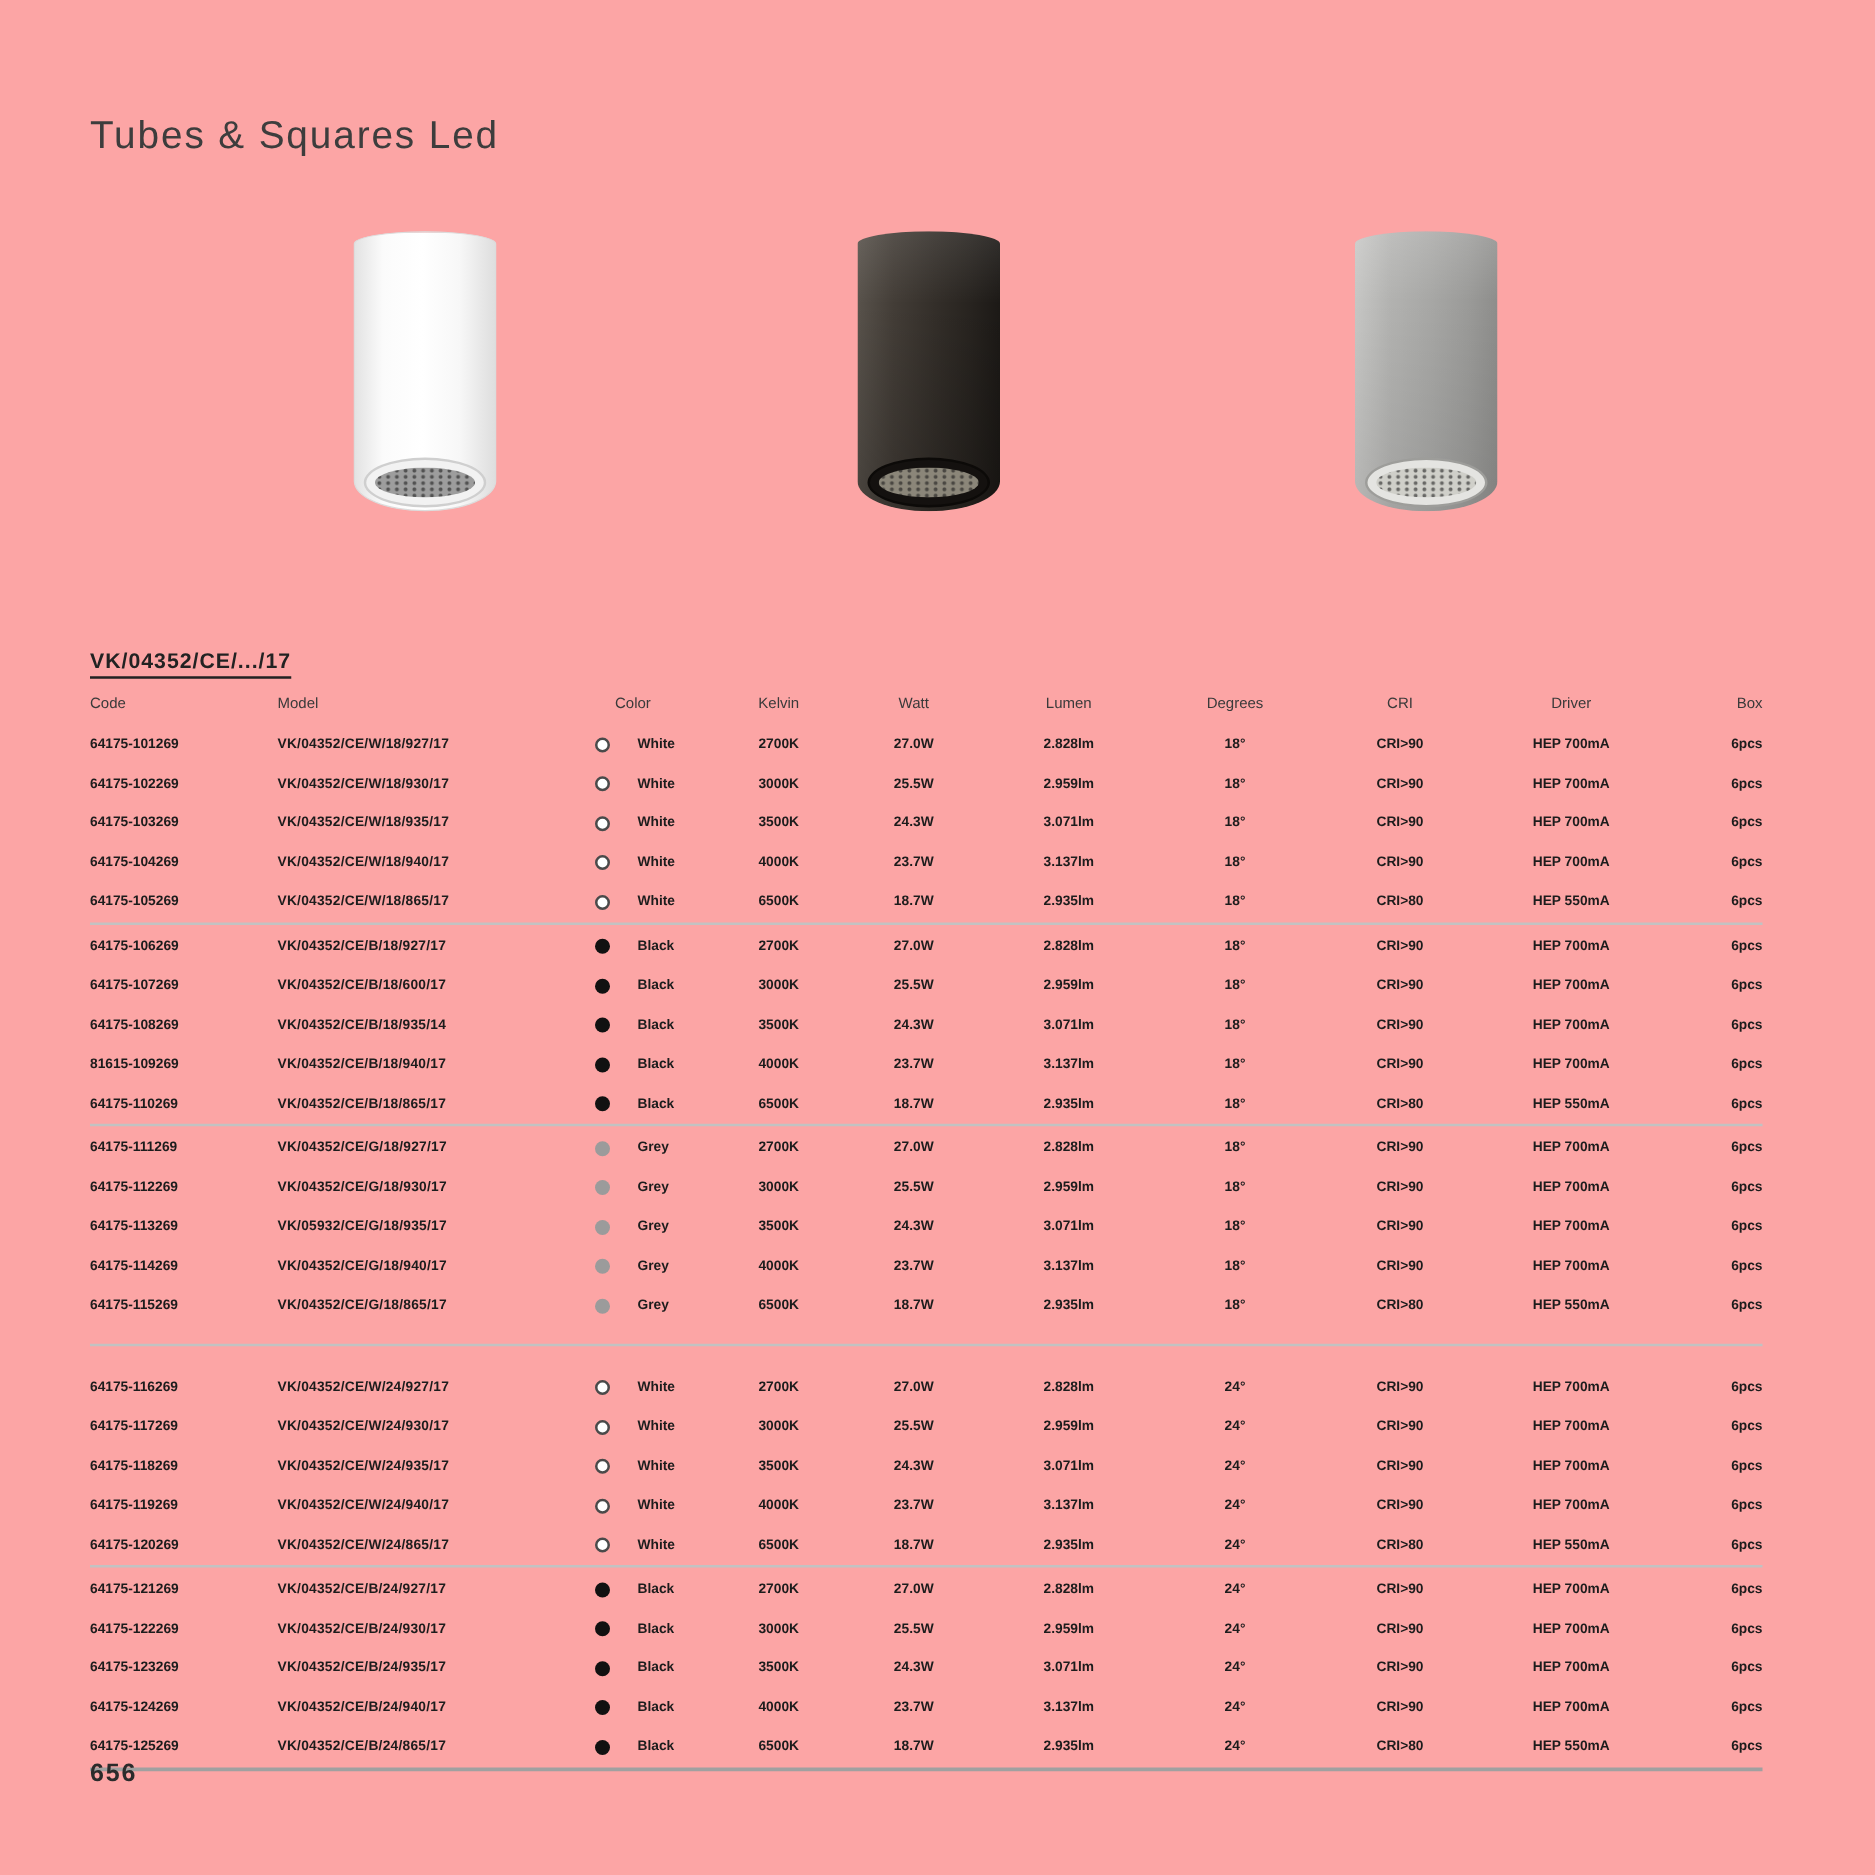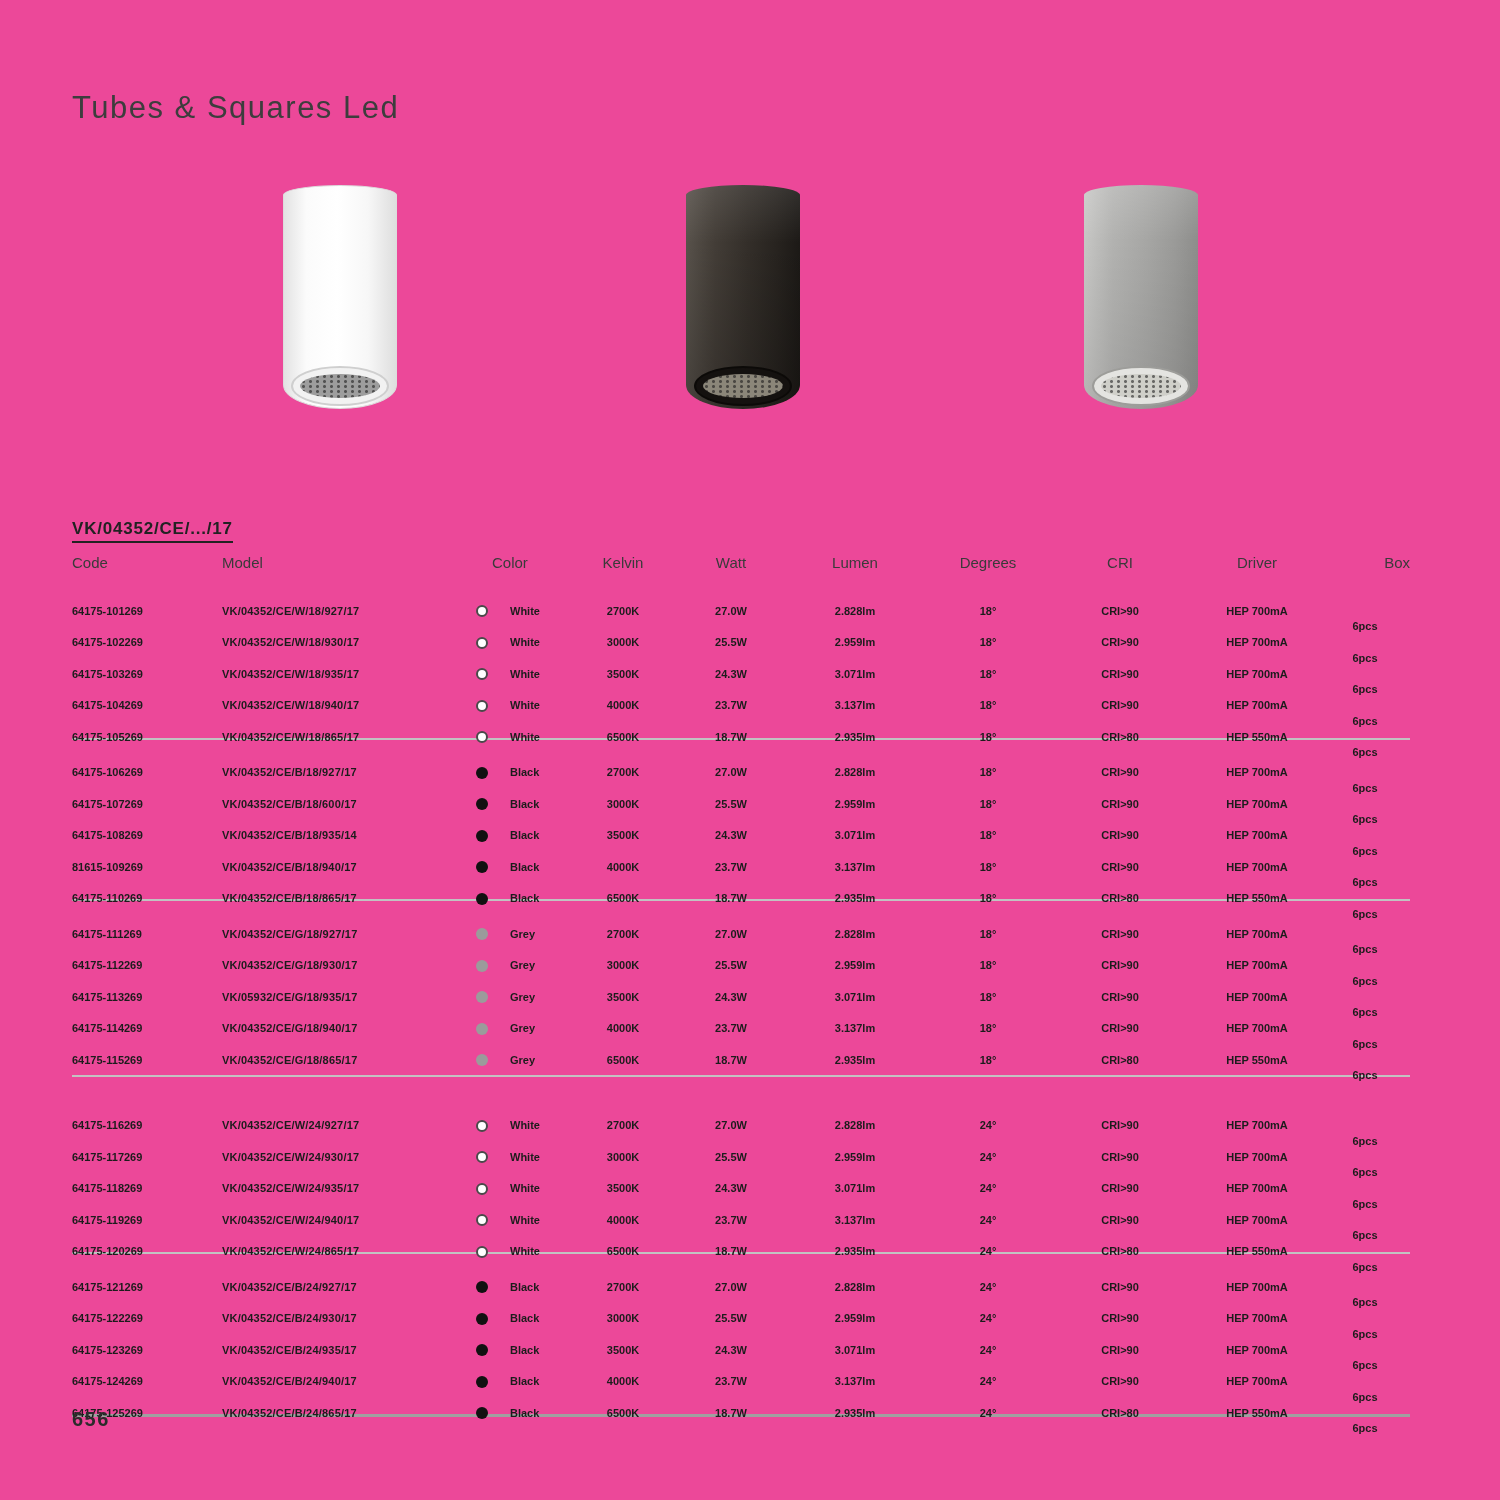--- a/index.html
+++ b/index.html
@@ -2,21 +2,21 @@
 <html style="--sw-white: #ffffff; --sw-black: #111111; --sw-grey: #9b9b9b;"><head>
 <meta charset="utf-8">
 <style>
   * { margin:0; padding:0; box-sizing:border-box; }
   html,body { background:#ffffff; }
   body {
     width:1500px; height:1500px;
     font-family:"Liberation Sans","DejaVu Sans",sans-serif;
     color:#1f1f1f; position:relative; overflow:hidden;
   }
-  .page { position:absolute; inset:0; background:#ec4899; }
+  .page { position:absolute; inset:0; background:#fca5a5; }
 
   .title {
     position:absolute; left:72px; top:90px;
     font-size:31px; font-weight:400; color:#3d3d3d; letter-spacing:1.5px;
   }
 
   
   .products { position:absolute; left:0; top:0; width:100%; height:0; }
   .tube { position:absolute; top:185px; width:114px; height:224px; }
   .tube-white { left:283px; }
@@ -62,39 +62,39 @@
   .family {
     display:inline-block;
     font-size:17px; font-weight:700; letter-spacing:.8px; color:#222;
     border-bottom:2px solid #222; padding-bottom:2px;
   }
   .grid-row {
     display:grid;
     grid-template-columns:150px 250px 92px 118px 98px 150px 116px 148px 126px 90px;
     align-items:center;
   }
-  .thead { margin-top:9px; height:20px; font-size:15px; color:#3a3a3a; font-weight:400; }
+  .thead { margin-top:9px; height:20px; font-size:12px; color:#3a3a3a; font-weight:400; }
   .thead .hc { text-align:center; }
   .thead .hl { text-align:left; }
   .thead .hr { text-align:right; }
   .thead .h-color { text-align:left; padding-left:20px; }
 
   .tbody { margin-top:8px; }
   .group { border-bottom:2px solid #c2c2c2; }
   .group.section-end { padding-bottom:14px; margin-bottom:16px; }
   .group.final { border-bottom:3px solid #a0a0a0; }
   .group + .group { padding-top:2px; }
 
   .row { height:31.5px; line-height:31.5px; font-size:11px; font-weight:700; color:#1c1c1c; }
   .cell { white-space:nowrap; }
   .c-code, .c-model { text-align:left; }
   .c-model { letter-spacing:.2px; }
   .c-color { text-align:left; padding-left:4px; display:flex; align-items:center; gap:22px; }
   .c-kelvin,.c-watt,.c-lumen,.c-degrees,.c-cri,.c-driver { text-align:center; }
-  .c-box { text-align:center;margin-top:31px; }
+  .c-box { text-align:right; }
 
   .dot { display:inline-block; width:12px; height:12px; border-radius:50%; flex:0 0 auto; }
   .dot-white { background:var(--sw-white,#fff); border:2px solid #4a4a4a; }
   .dot-black { background:var(--sw-black,#111); }
   .dot-grey  { background:var(--sw-grey,#9b9b9b); }
 
   .pageno {
     position:absolute; left:72px; top:1408px;
     font-size:20px; font-weight:700; letter-spacing:1.5px; color:#2b2b2b;
   }

